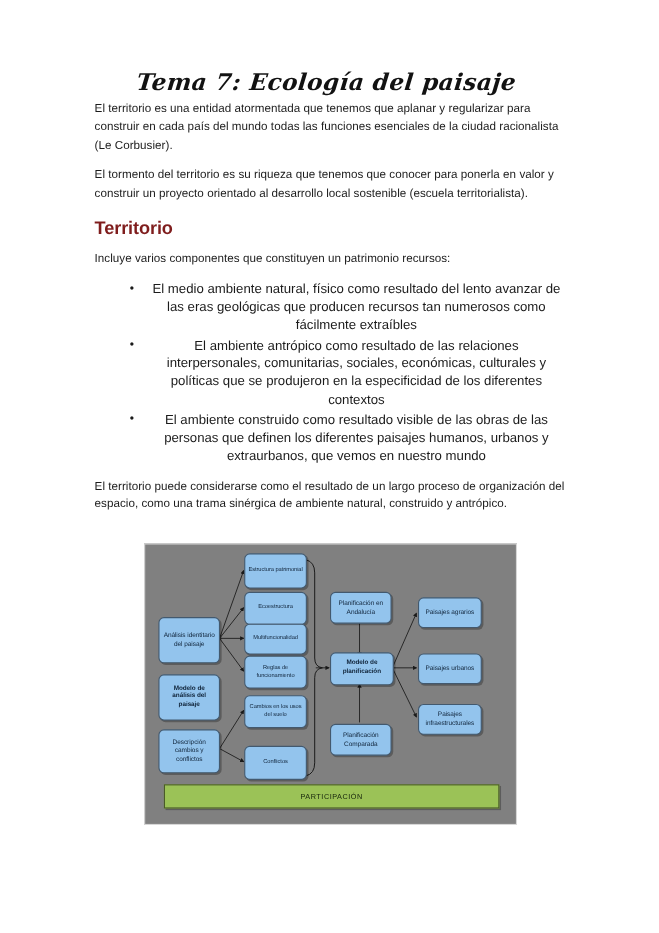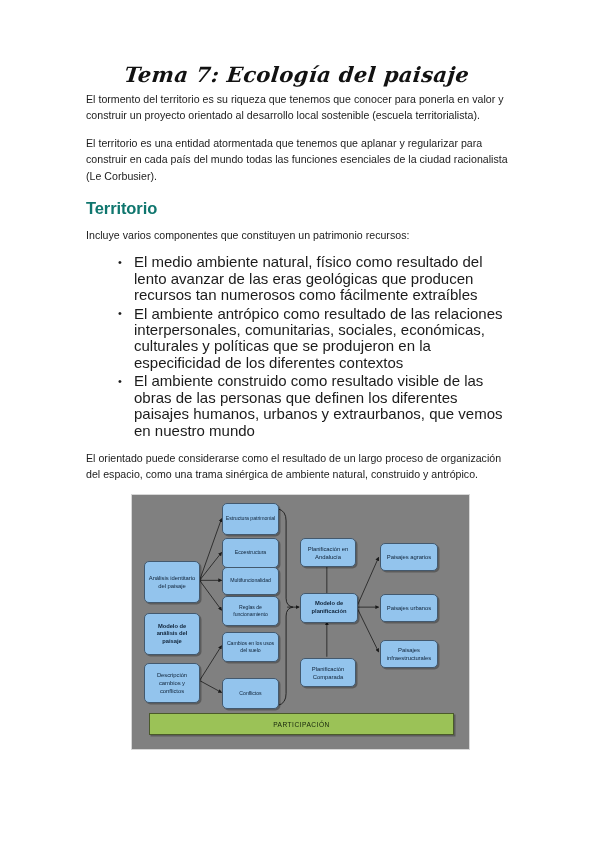--- a/index.html
+++ b/index.html
@@ -49,35 +49,36 @@
     line-height: 16.4px;
     text-align: left;
     color: #1b1b1b;
     letter-spacing: 0.02px;
   }
   h2.section-heading {
     margin: 14px 0 9px 0;
     font-size: 16.5px;
     line-height: 20px;
     font-weight: 700;
-    color: #0f766e;
+    color: #7f1d1d;
     letter-spacing: -0.1px;
   }
   ul.bullets {
     margin: 0 0 11px 0;
     padding: 0 0 0 32px;
     list-style: none;
   }
   ul.bullets > li {
     position: relative;
-    font-size: 15px;
+    font-size: 12px;
     line-height: 16.4px;
     margin: 0 0 2px 0;
     padding-left: 16px;
     color: #1b1b1b;
+    text-align: center;
   }
   ul.bullets > li::before {
     content: "\2022";
     position: absolute;
     left: 0;
     top: -0.5px;
     font-size: 11px;
     color: #1b1b1b;
   }
 
@@ -153,35 +154,35 @@
 </style>
 </head>
 <body>
 
 <div class="page">
 
   <div class="content">
 
     <h1 class="doc-title">Tema 7: Ecología del paisaje</h1>
 
+    <p class="body-text">El territorio es una entidad atormentada que tenemos que aplanar y regularizar para construir en cada país del mundo todas las funciones esenciales de la ciudad racionalista (Le Corbusier).</p>
+
     <p class="body-text">El tormento del territorio es su riqueza que tenemos que conocer para ponerla en valor y construir un proyecto orientado al desarrollo local sostenible (escuela territorialista).</p>
-
-    <p class="body-text">El territorio es una entidad atormentada que tenemos que aplanar y regularizar para construir en cada país del mundo todas las funciones esenciales de la ciudad racionalista (Le Corbusier).</p>
 
     <h2 class="section-heading">Territorio</h2>
 
     <p class="body-text">Incluye varios componentes que constituyen un patrimonio recursos:</p>
 
     <ul class="bullets">
       <li>El medio ambiente natural, físico como resultado del lento avanzar de las eras geológicas que producen recursos tan numerosos como fácilmente extraíbles</li>
       <li>El ambiente antrópico como resultado de las relaciones interpersonales, comunitarias, sociales, económicas, culturales y políticas que se produjeron en la especificidad de los diferentes contextos</li>
       <li>El ambiente construido como resultado visible de las obras de las personas que definen los diferentes paisajes humanos, urbanos y extraurbanos, que vemos en nuestro mundo</li>
     </ul>
 
-    <p class="body-text">El orientado puede considerarse como el resultado de un largo proceso de organización del espacio, como una trama sinérgica de ambiente natural, construido y antrópico.</p>
+    <p class="body-text">El territorio puede considerarse como el resultado de un largo proceso de organización del espacio, como una trama sinérgica de ambiente natural, construido y antrópico.</p>
 
   </div>
 
   <div class="diagram-wrap">
     <div class="diagram">
 
       <svg class="edges" viewBox="0 0 339 256" preserveAspectRatio="none">
         <defs>
           <marker id="ah" markerWidth="5" markerHeight="5" refX="4" refY="2.5" orient="auto">
             <path d="M0,0 L5,2.5 L0,5 z" fill="#1a1a1a"></path>

